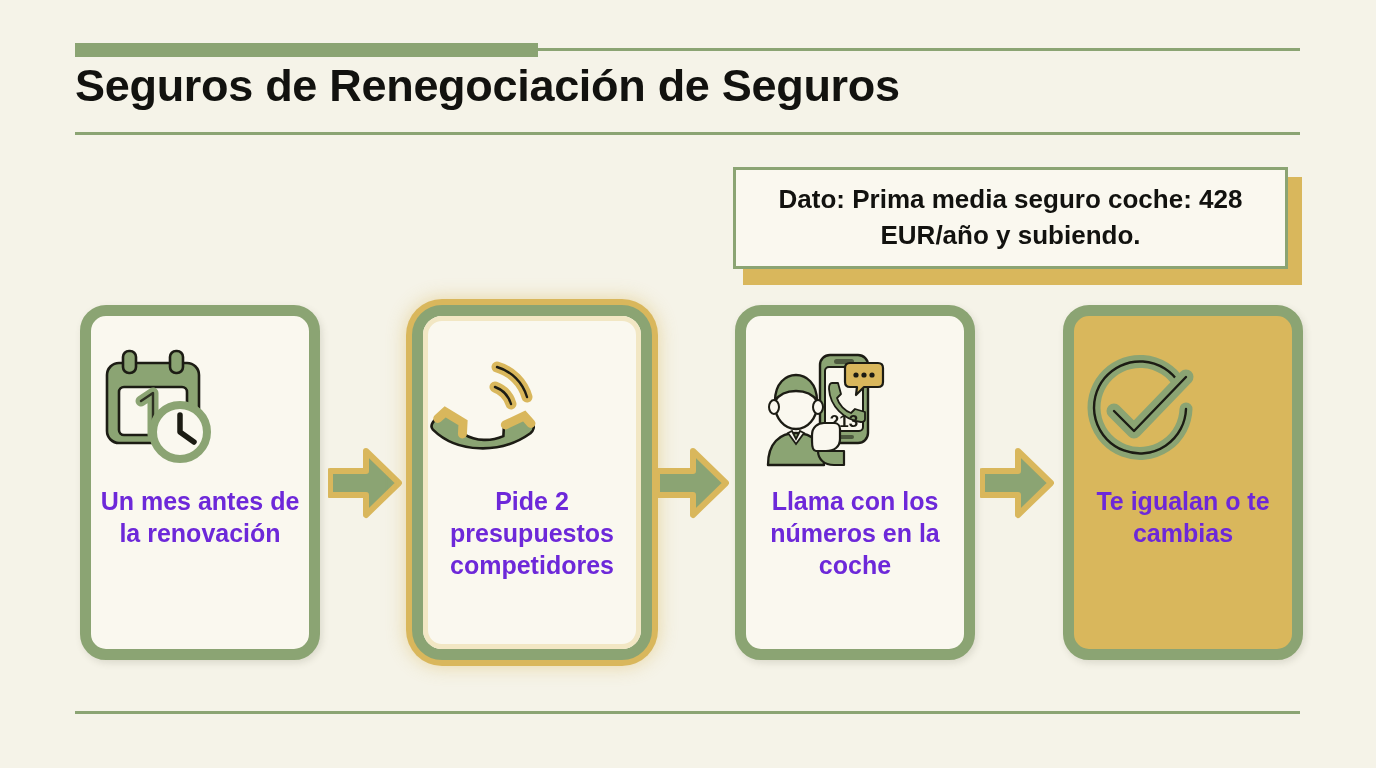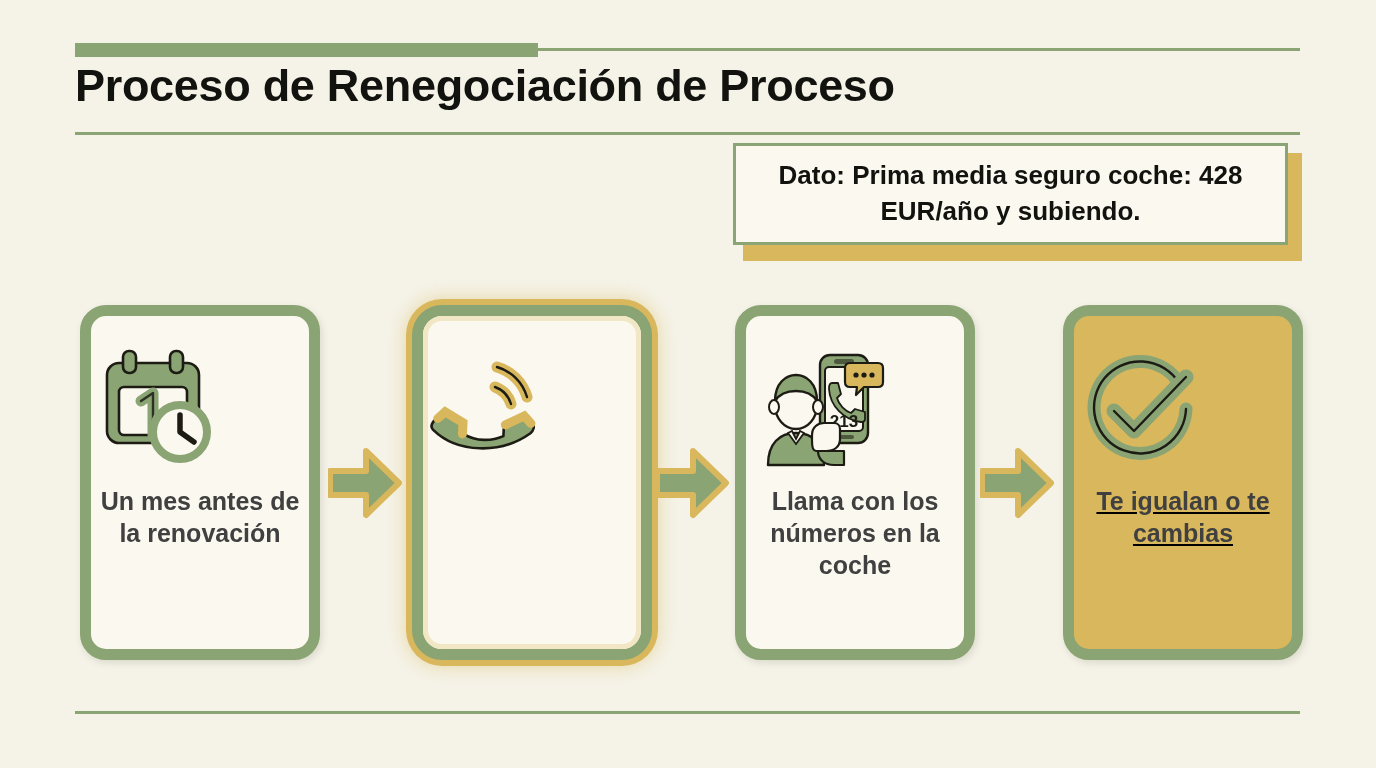--- a/index.html
+++ b/index.html
@@ -64,21 +64,21 @@
     top: 711px;
     width: 1225px;
     height: 3px;
     background: #8BA473;
   }
 
   
   .callout-wrap {
     position: absolute;
     left: 733px;
-    top: 143px;
+    top: 167px;
     width: 570px;
     height: 120px;
   }
   .callout-shadow {
     position: absolute;
     left: 10px;
     top: 10px;
     width: 559px;
     height: 108px;
     background: #D9B75C;
@@ -143,21 +143,21 @@
     margin-top: 30px;
     height: 125px;
     display: flex;
     align-items: center;
     justify-content: center;
   }
   .card-label {
     margin-top: 14px;
     font-size: 25px;
     font-weight: bold;
-    color: #404040;
+    color: #6d28d9;
     text-align: center;
     line-height: 1.28;
     padding: 0 8px;
   }
 
   
   .arrow {
     position: absolute;
     top: 140px;
     width: 74px;
@@ -165,21 +165,21 @@
   }
 </style>
 </head>
 <body>
 
 <div class="header-rule-wrap">
   <div class="accent-bar"></div>
   <div class="accent-line"></div>
 </div>
 
-<div class="page-title">Proceso de Renegociación de Proceso</div>
+<div class="page-title">Seguros de Renegociación de Seguros</div>
 <div class="title-divider"></div>
 
 <div class="callout-wrap">
   <div class="callout-shadow"></div>
   <div class="callout-box">
     <div class="callout-text">Dato: Prima media seguro coche: 428 EUR/año y subiendo.</div>
   </div>
 </div>
 
 <div class="flow">
@@ -219,20 +219,21 @@
           <path d="M72 38 A26 26 0 0 1 88 55" stroke="#1c1c14" stroke-width="2.4"></path>
         </g>
         <g transform="rotate(-42 56 66)">
           <path d="M22 40 L34 40 L40 62 L32 70 C36 84 48 94 60 98 L68 90 L90 96 L90 108
                    C90 112 86 114 82 114 C46 110 14 80 12 46 C12 42 16 40 22 40 Z" fill="#8BA473" stroke="#1c1c14" stroke-width="2.6" stroke-linejoin="round"></path>
           <path d="M23 41 L33 41 L39 61 L31 69" fill="none" stroke="#D9B75C" stroke-width="9" stroke-linecap="round"></path>
           <path d="M69 91 L89 97 L89 107" fill="none" stroke="#D9B75C" stroke-width="9" stroke-linecap="round"></path>
         </g>
       </svg>
     </div>
+    <div class="card-label">Pide 2 presupuestos competidores</div>
   </div>
 
   <div class="arrow" style="left:655px;">
     <svg width="74" height="76" viewBox="0 0 74 76">
       <path d="M2 26 L38 26 L38 6 L71 38 L38 70 L38 50 L2 50 Z" fill="#8BA473" stroke="#D9B75C" stroke-width="6" stroke-linejoin="round"></path>
     </svg>
   </div>
 
   <div class="card" style="left:735px;">
     <div class="card-icon">
@@ -270,21 +271,21 @@
     </div>
     <div class="card-label">Llama con los números en la coche</div>
   </div>
 
   <div class="arrow" style="left:980px;">
     <svg width="74" height="76" viewBox="0 0 74 76">
       <path d="M2 26 L38 26 L38 6 L71 38 L38 70 L38 50 L2 50 Z" fill="#8BA473" stroke="#D9B75C" stroke-width="6" stroke-linejoin="round"></path>
     </svg>
   </div>
 
-  <div class="card filled" style="left:1063px;text-decoration:underline;">
+  <div class="card filled" style="left:1063px;">
     <div class="card-icon">
       <svg width="132" height="124" viewBox="0 0 132 124">
         <path d="M105 36 A46 46 0 1 0 112 62" fill="none" stroke="#8BA473" stroke-width="13" stroke-linecap="round"></path>
         <path d="M105 36 A46 46 0 1 0 112 62" fill="none" stroke="#1c1c14" stroke-width="2.4" stroke-linecap="round"></path>
         <path d="M40 64 L60 84 L112 30" fill="none" stroke="#8BA473" stroke-width="15" stroke-linecap="round" stroke-linejoin="round"></path>
         <path d="M40 64 L60 84 L112 30" fill="none" stroke="#1c1c14" stroke-width="2.4" stroke-linecap="round" stroke-linejoin="round"></path>
       </svg>
     </div>
     <div class="card-label">Te igualan o te cambias</div>
   </div>

